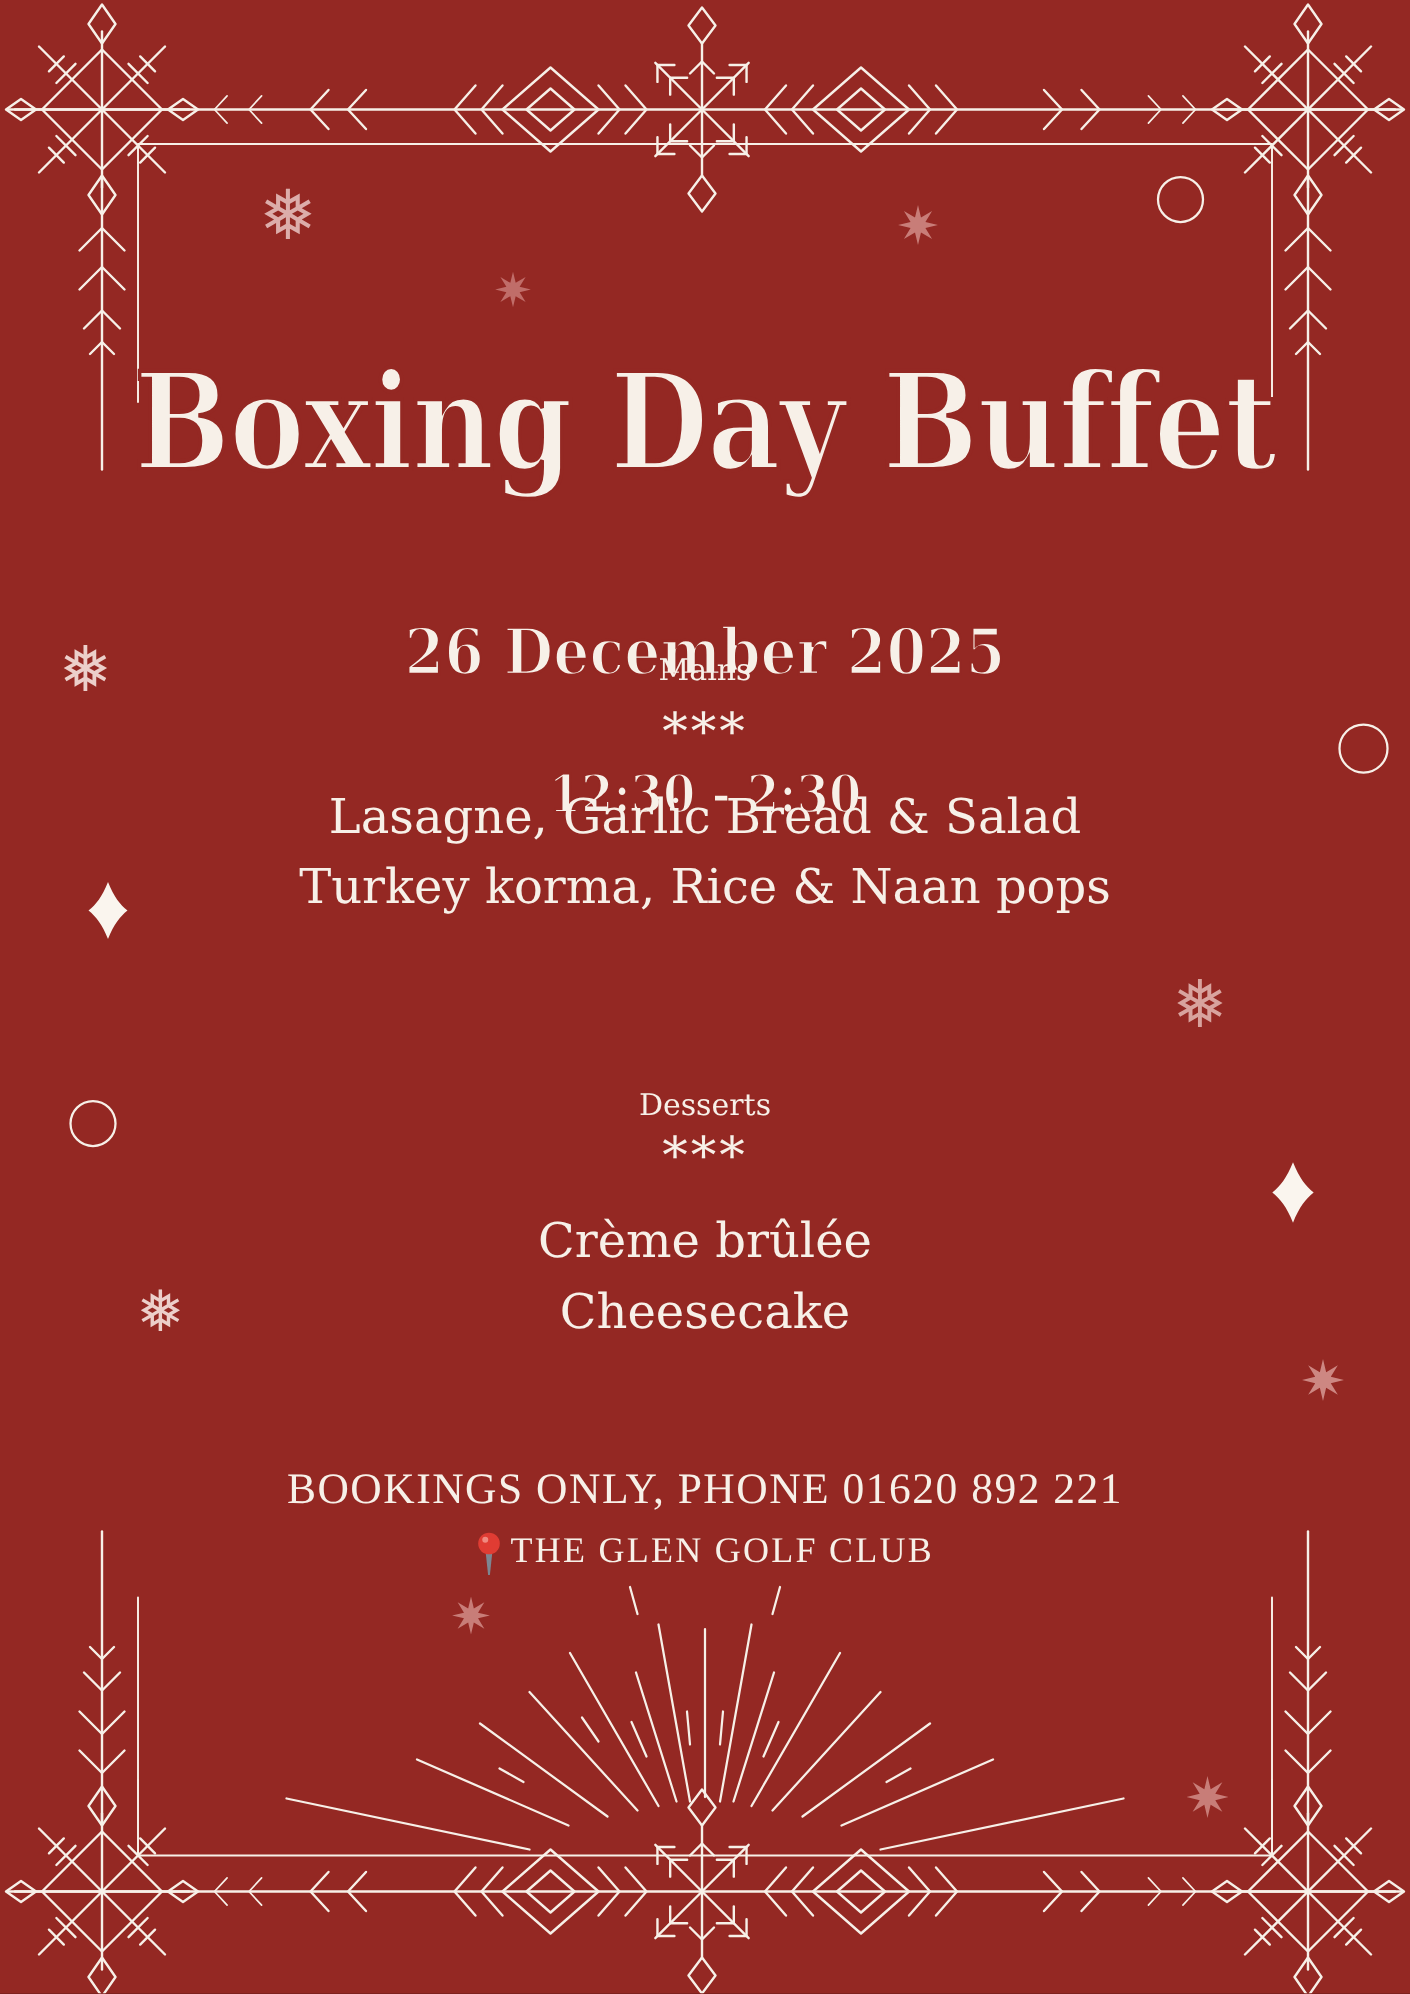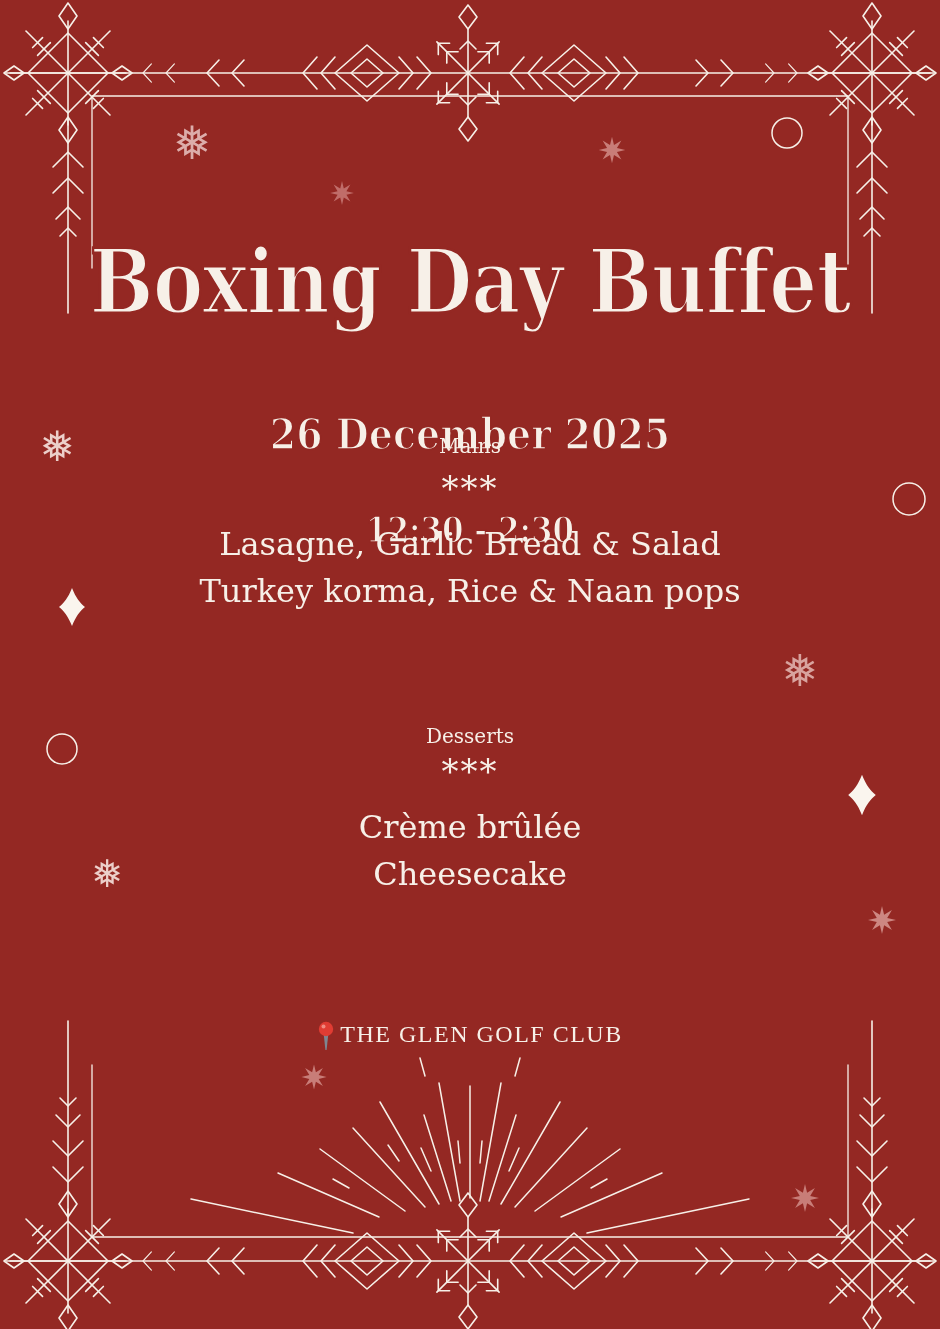--- a/index.html
+++ b/index.html
@@ -240,20 +240,21 @@
 
   <section>
     <h2 class="block section-heading pos-desserts-heading">Desserts</h2>
     <div class="block stars-divider pos-stars-2">***</div>
     <div class="block menu-items pos-desserts-items">
       <p>Crème brûlée</p>
       <p>Cheesecake</p>
     </div>
   </section>
 
+  <div class="block footer-line pos-booking">BOOKINGS ONLY, PHONE 01620 892 221</div>
 
   <div class="block footer-line pos-venue">
     <span class="venue-wrap">
       <svg class="pin-svg" viewBox="0 0 18 30">
         <path d="M9,14 L11.2,14 L9.6,29 L8.4,29 L6.8,14 Z" fill="#7d8691"></path>
         <circle cx="9" cy="8" r="7.2" fill="#e03c33"></circle>
         <circle cx="6.5" cy="5.5" r="2" fill="#f08a80"></circle>
       </svg>
       <span>THE GLEN GOLF CLUB</span>
     </span>

